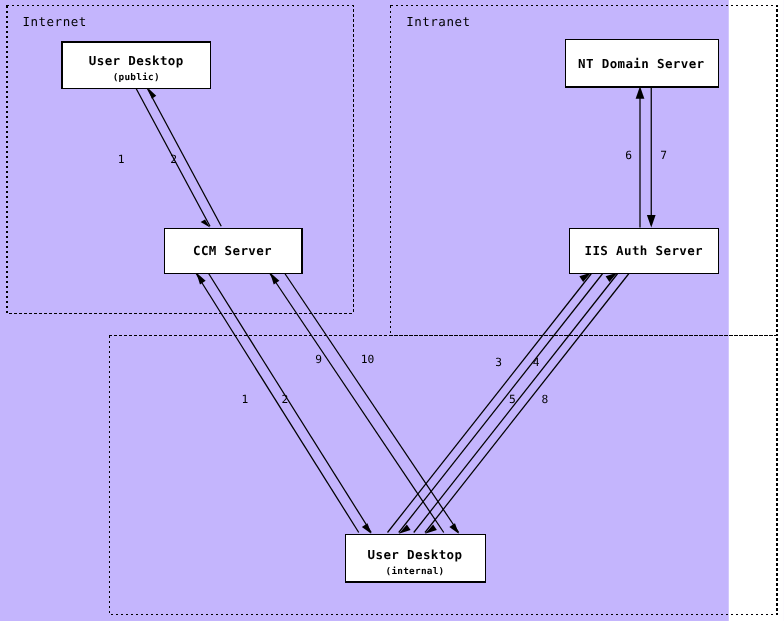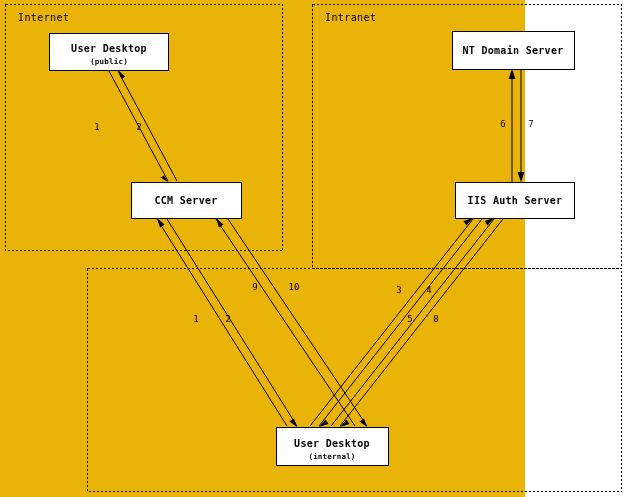--- a/index.html
+++ b/index.html
@@ -9,23 +9,23 @@
     background: #ffffff;
   }
   body {
     width: 627px;
     height: 497px;
     font-family: "DejaVu Sans Mono", "Liberation Mono", monospace;
     overflow: hidden;
   }
   #diagram-root {
     position: relative;
-    width: 525px;
+    width: 583px;
     height: 497px;
-    background: #eab308;
+    background: #c4b5fd;
   }
   svg#diagram-svg {
     display: block;
     width: 627px;
     height: 497px;
   }
   .zone-rect {
     fill: none;
     stroke: #000000;
     stroke-width: 1;

